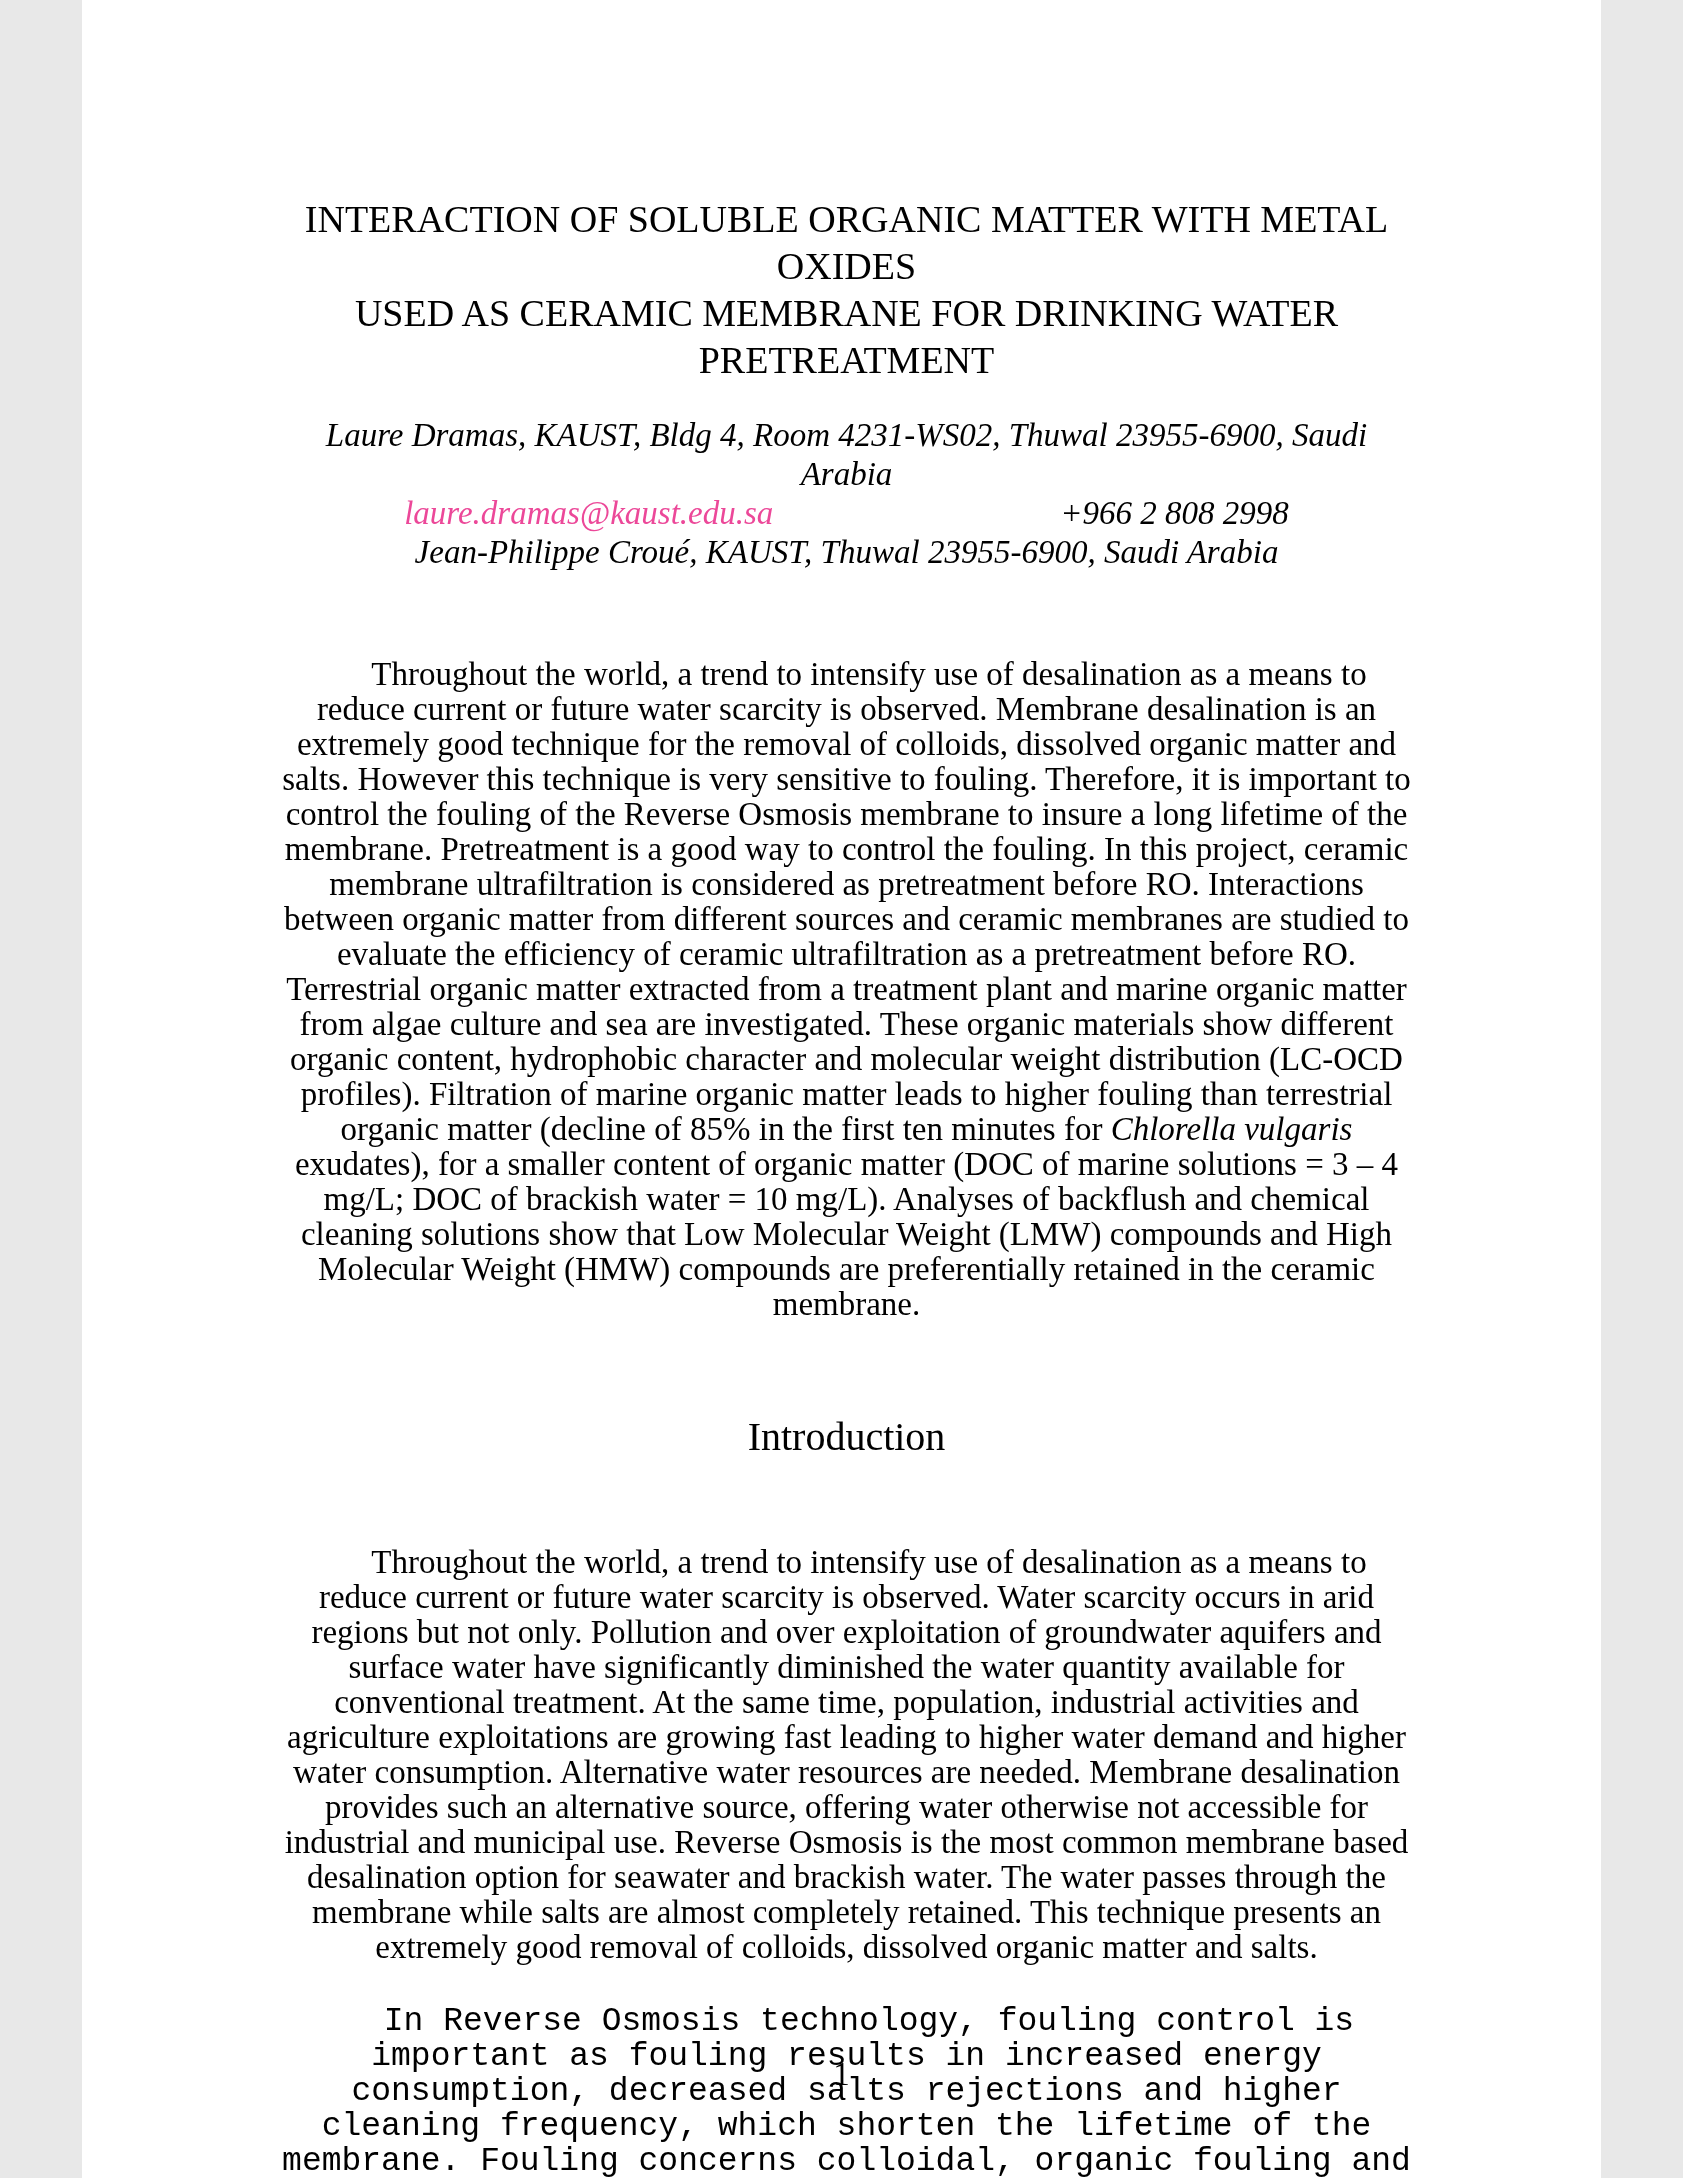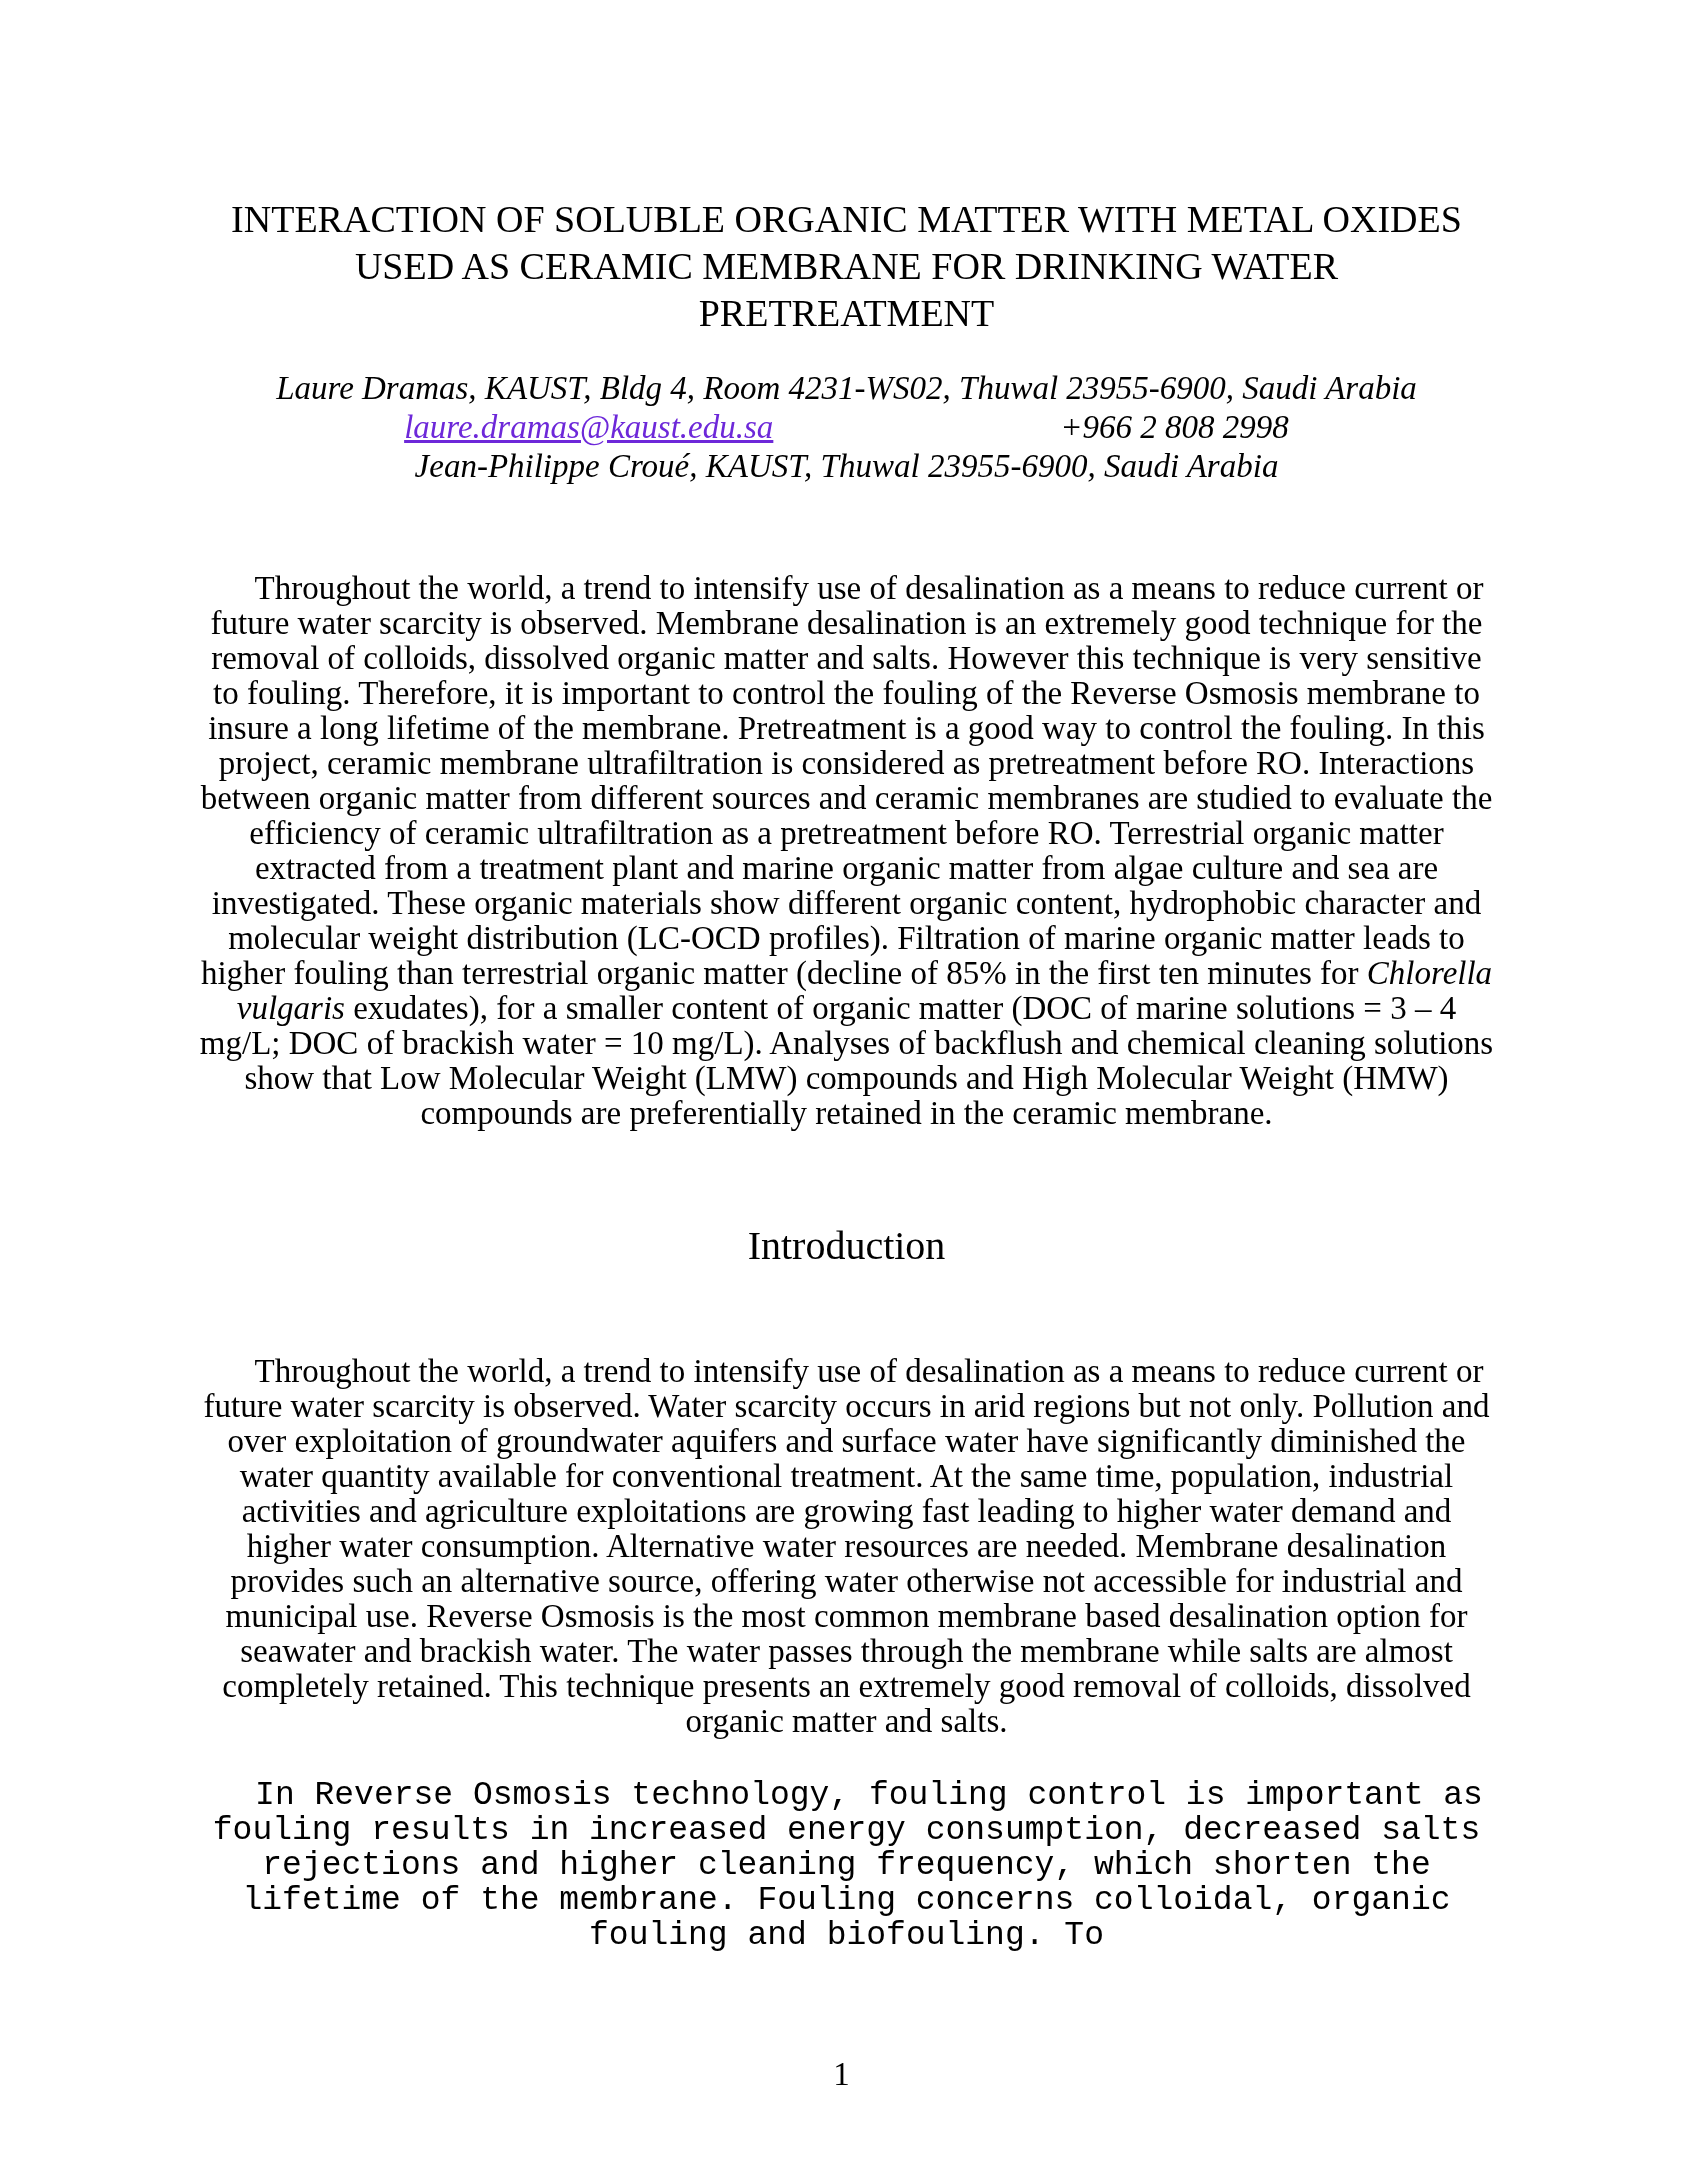--- a/index.html
+++ b/index.html
@@ -2,21 +2,21 @@
 <html><head>
 <meta charset="utf-8">
 <style>
   html, body {
     margin: 0;
     padding: 0;
     background: #e8e8e8;
   }
   .page {
     position: relative;
-    width: 1683px;
+    width: 1519px;
     height: 2178px;
     margin: 0 auto;
     background: #ffffff;
     color: #000000;
     font-family: "Liberation Serif", "DejaVu Serif", serif;
     overflow: hidden;
     box-sizing: border-box;
     padding: 0 188px 0 198px;
   }
   .title {
@@ -34,22 +34,21 @@
     font-style: italic;
     text-align: center;
   }
   .contact-line {
     display: flex;
     justify-content: center;
     align-items: baseline;
     gap: 287px;
   }
   .email-link {
-    color: #6d28d9;
-    text-decoration: underline;
+    color: #ec4899;
     cursor: pointer;
   }
   .body-para {
     margin: 0;
     font-size: 33px;
     line-height: 35px;
     text-align: center;
     text-indent: 45px;
   }
   .abstract { margin-top: 85px; }

